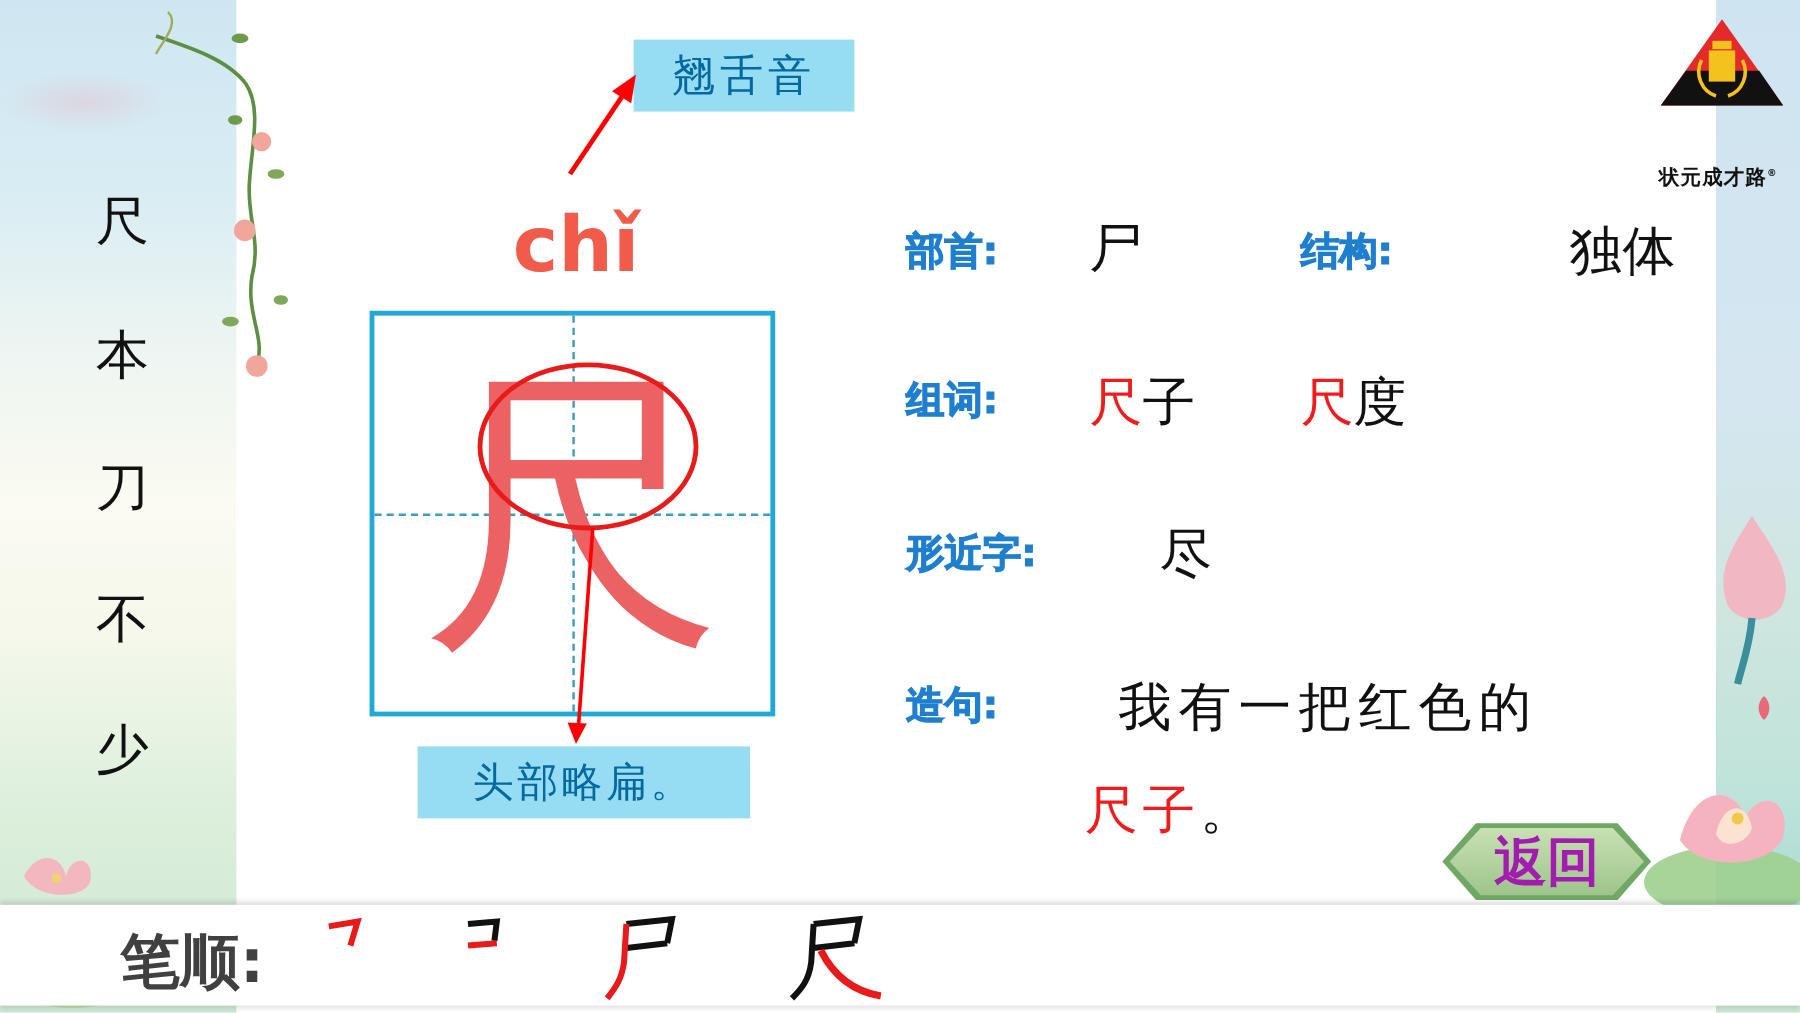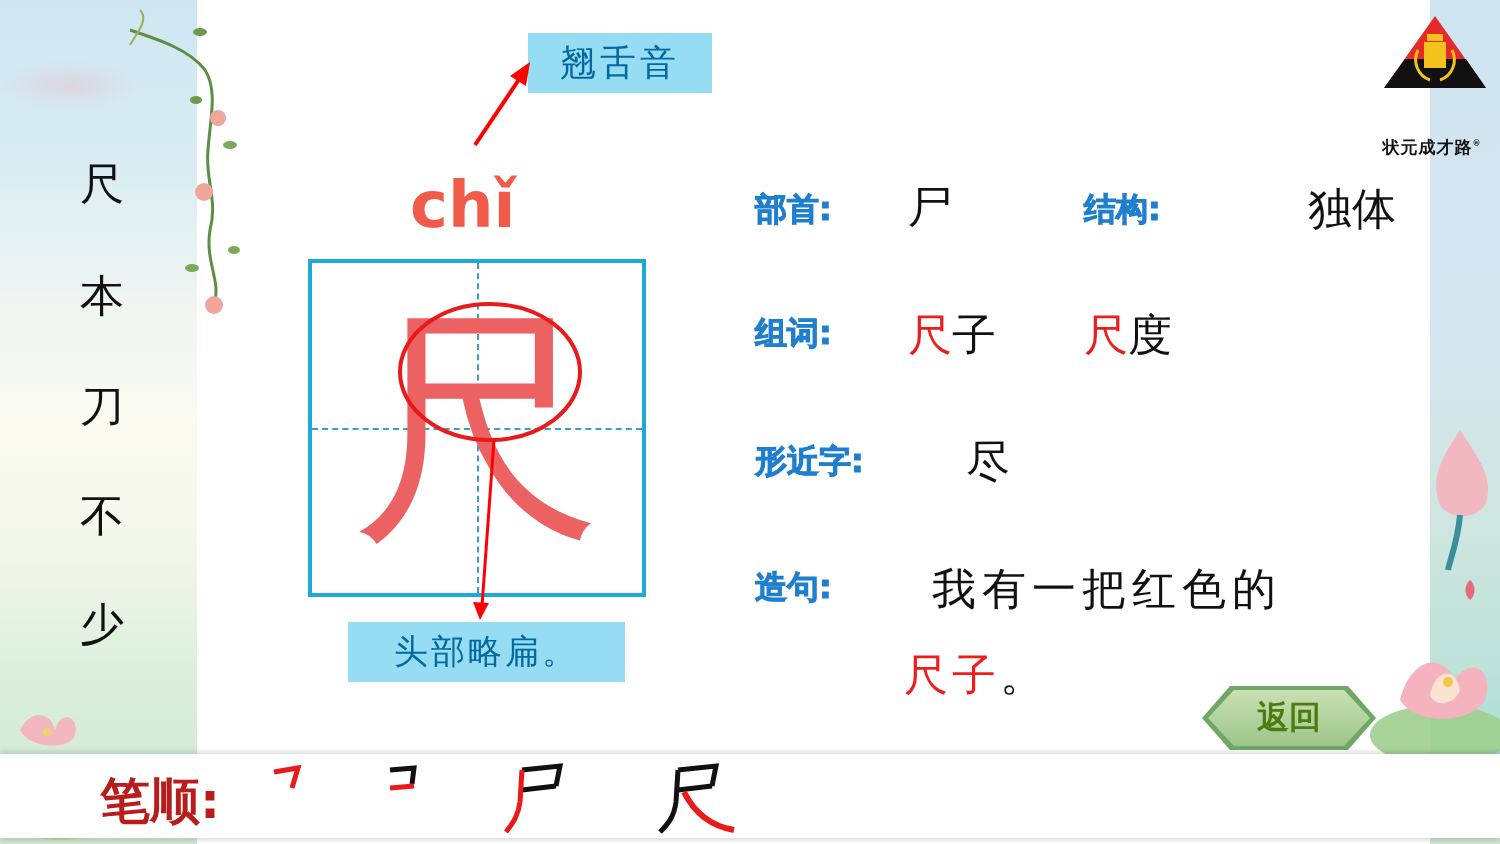--- a/index.html
+++ b/index.html
@@ -22,41 +22,41 @@
 
   .logo{position:absolute;left:1380px;top:14px;width:110px;height:110px;}
   .logo-text{position:absolute;left:1372px;top:96px;width:120px;text-align:center;font-size:17px;font-weight:bold;color:#111;letter-spacing:1px;margin-top:40px;}
   .logo-text sup{font-size:8px;}
 
   .tag{position:absolute;background:#96dcf3;color:#0369a1;font-family:Liberation Serif, serif;
        display:flex;align-items:center;justify-content:center;}
   .tag-top{left:528px;top:33px;width:184px;height:60px;font-size:36px;letter-spacing:4px;}
   .tag-bottom{left:348px;top:622px;width:277px;height:60px;font-size:34px;letter-spacing:3px;}
 
-  .pinyin{position:absolute;left:410px;top:168px;width:140px;font-size:64px;font-weight:bold;color:#f15b4a;}
+  .pinyin{position:absolute;left:410px;top:168px;width:140px;text-align:center;font-size:64px;font-weight:bold;color:#f15b4a;}
 
   .grid-box{position:absolute;left:308px;top:259px;width:330px;height:330px;border:4px solid #1ea9d6;box-sizing:content-box;}
   .grid-box .vline{position:absolute;left:165px;top:0;height:330px;border-left:2px dashed #3b9cc4;}
   .grid-box .hline{position:absolute;top:165px;left:0;width:330px;border-top:2px dashed #3b9cc4;}
   .big-char{position:absolute;left:0;top:10px;width:330px;text-align:center;font-family:"DejaVu Serif",serif;font-size:250px;line-height:310px;color:#ec6262;}
   .annot{position:absolute;left:0;top:0;width:1500px;height:844px;pointer-events:none;}
 
   .info-label{position:absolute;color:#1f7fcf;font-size:32px;font-weight:bold;font-family:"DejaVu Sans",sans-serif;
     -webkit-text-stroke:1px #1f7fcf;}
   .info-val{position:absolute;color:#111;font-family:"DejaVu Serif",serif;font-size:44px;}
   .red{color:#f01c1c;}
 
   .footer{position:absolute;left:0;top:754px;width:1500px;height:84px;background:#fff;
     box-shadow:0 -3px 4px rgba(0,0,0,.12),0 3px 4px rgba(0,0,0,.12);}
-  .footer-label{position:absolute;left:100px;top:14px;font-size:50px;font-weight:bold;color:#b91c1c;}
+  .footer-label{position:absolute;left:100px;top:14px;font-size:50px;font-weight:bold;color:#404040;}
 
   .back-btn{position:absolute;left:1200px;top:684px;width:178px;height:68px;cursor:pointer;}
   .back-btn svg{position:absolute;left:0;top:0;}
   .back-label{position:absolute;left:0;top:0;width:178px;height:68px;display:flex;align-items:center;justify-content:center;
-     font-family:"DejaVu Serif",serif;font-size:32px;font-weight:bold;color:#4d7c0f;}
+     font-family:"DejaVu Serif",serif;font-size:44px;font-weight:bold;color:#a21caf;}
 </style>
 </head>
 <body>
 
 <div class="bg-left"></div>
 <div class="bg-right"></div>
 
 <svg class="vine" viewBox="0 0 160 320">
   <path d="M30 30 C60 40,90 50,105 70 C118 90,110 120,108 150 C105 180,118 200,110 230 C105 260,120 280,115 300" stroke="#5c8f43" stroke-width="3" fill="none"></path>
   <path d="M40 10 C50 20,35 35,30 45" stroke="#9cae57" stroke-width="2" fill="none"></path>

